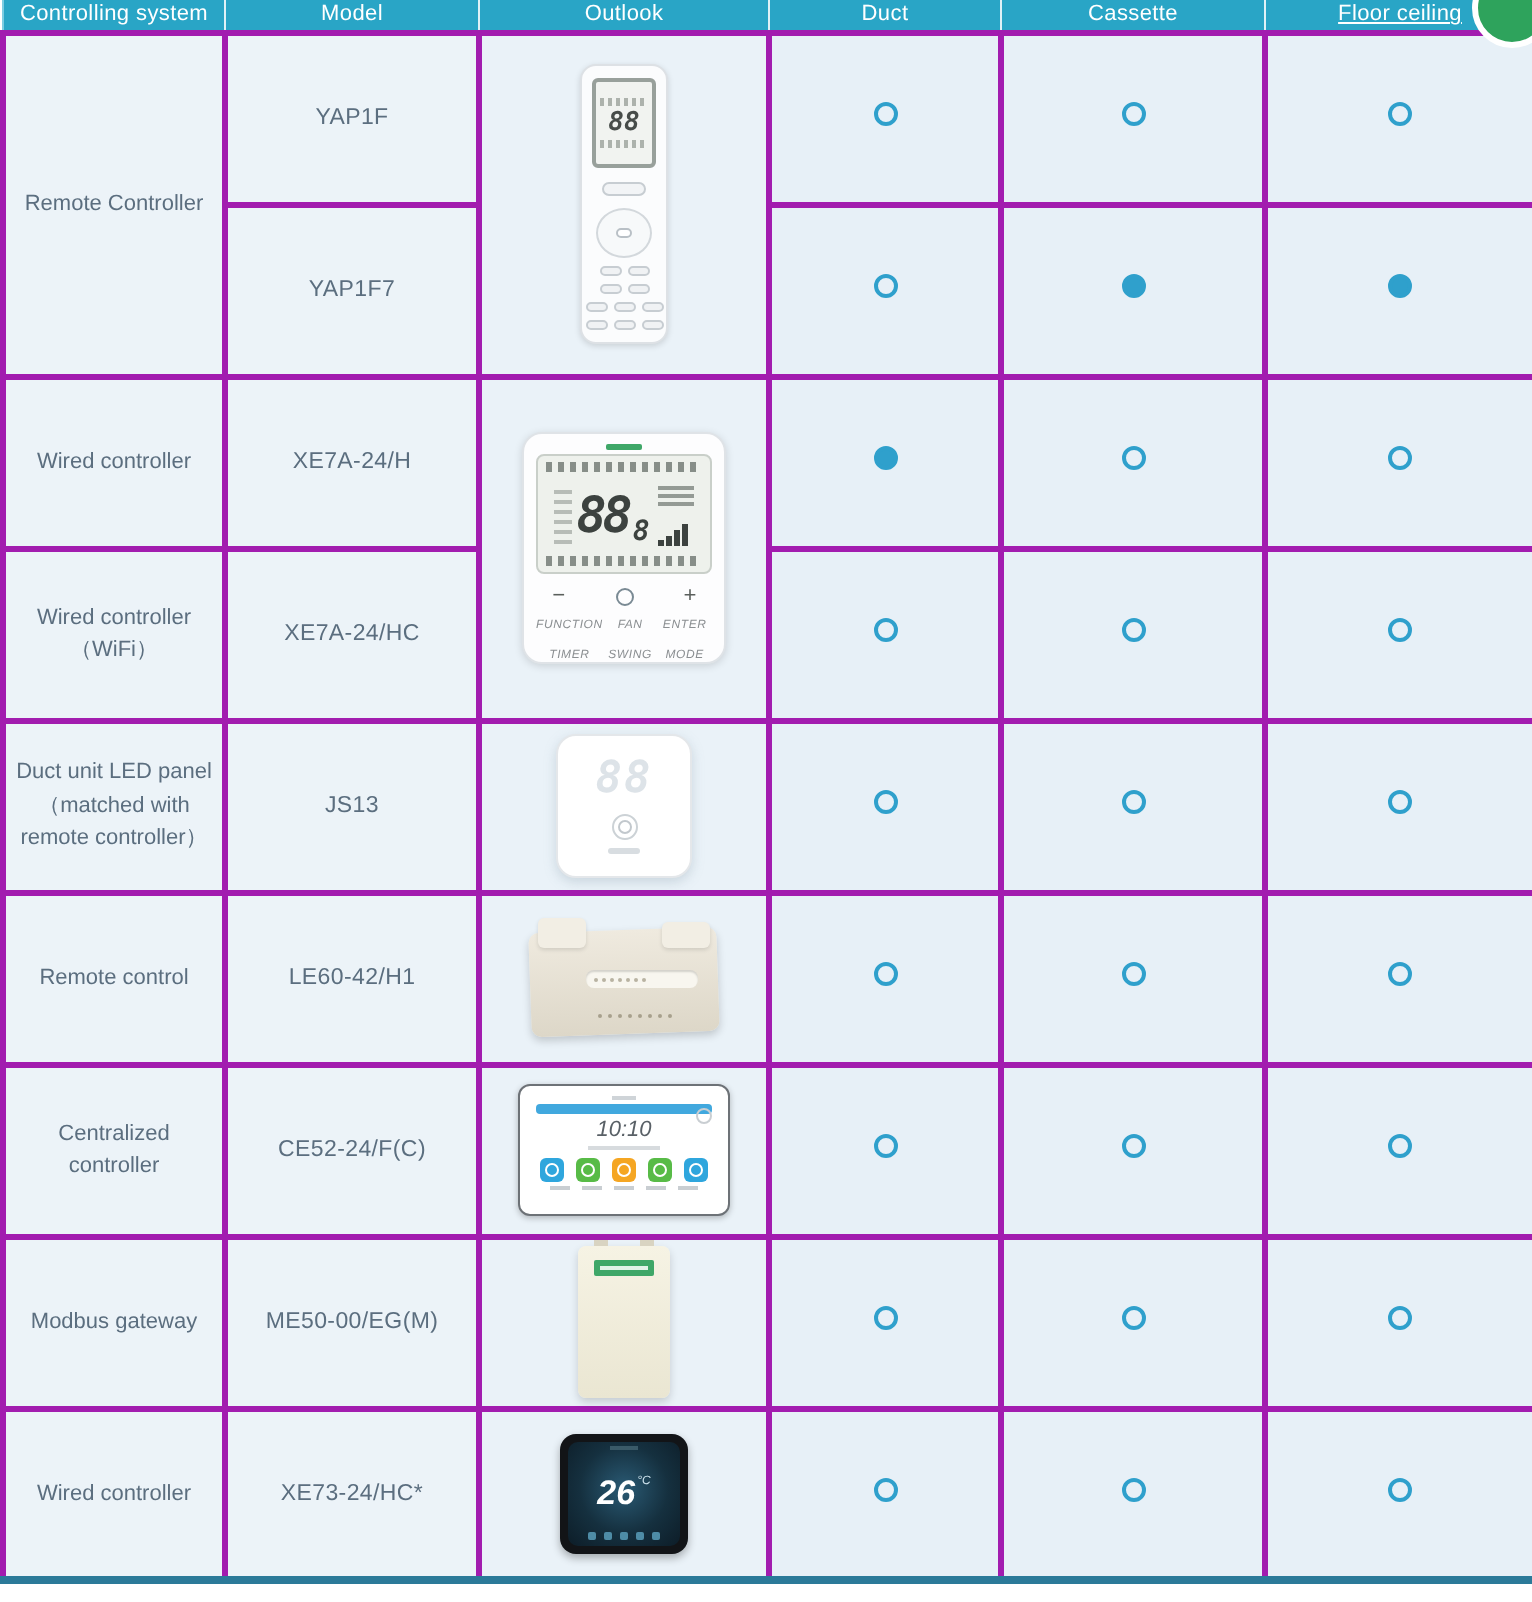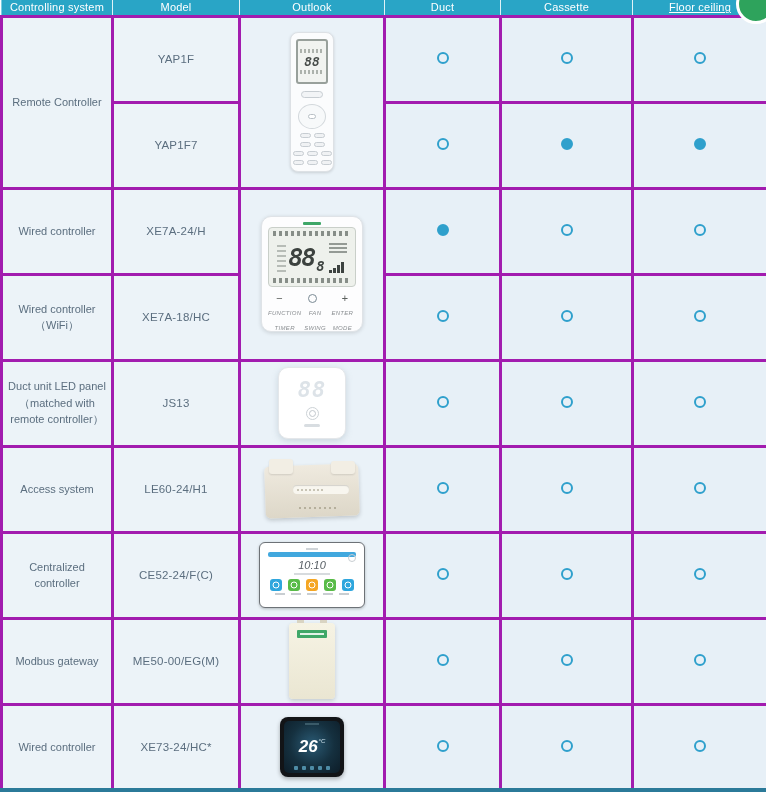--- a/index.html
+++ b/index.html
@@ -253,21 +253,21 @@
           </div>
         </td>
         <td class="mark"><span class="dot filled"></span></td>
         <td class="mark"><span class="dot hollow"></span></td>
         <td class="mark"><span class="dot hollow"></span></td>
       </tr>
 
       <tr>
         <td class="sys">Wired controller
 （WiFi）</td>
-        <td class="model">XE7A-18/HC</td>
+        <td class="model">XE7A-24/HC</td>
         <td class="mark"><span class="dot hollow"></span></td>
         <td class="mark"><span class="dot hollow"></span></td>
         <td class="mark"><span class="dot hollow"></span></td>
       </tr>
 
       <tr>
         <td class="sys">Duct unit LED panel
 （matched with
 remote controller）</td>
         <td class="model">JS13</td>
@@ -277,22 +277,22 @@
             <div class="j-btn"></div>
             <div class="j-logo"></div>
           </div>
         </td>
         <td class="mark"><span class="dot hollow"></span></td>
         <td class="mark"><span class="dot hollow"></span></td>
         <td class="mark"><span class="dot hollow"></span></td>
       </tr>
 
       <tr>
-        <td class="sys">Access system</td>
-        <td class="model">LE60-24/H1</td>
+        <td class="sys">Remote control</td>
+        <td class="model">LE60-42/H1</td>
         <td class="outlook">
           <div class="le60 device">
             <div class="le-body"></div>
             <div class="le-capL"></div>
             <div class="le-capR"></div>
             <div class="le-slot">
                 <i></i>
                 <i></i>
                 <i></i>
                 <i></i>

